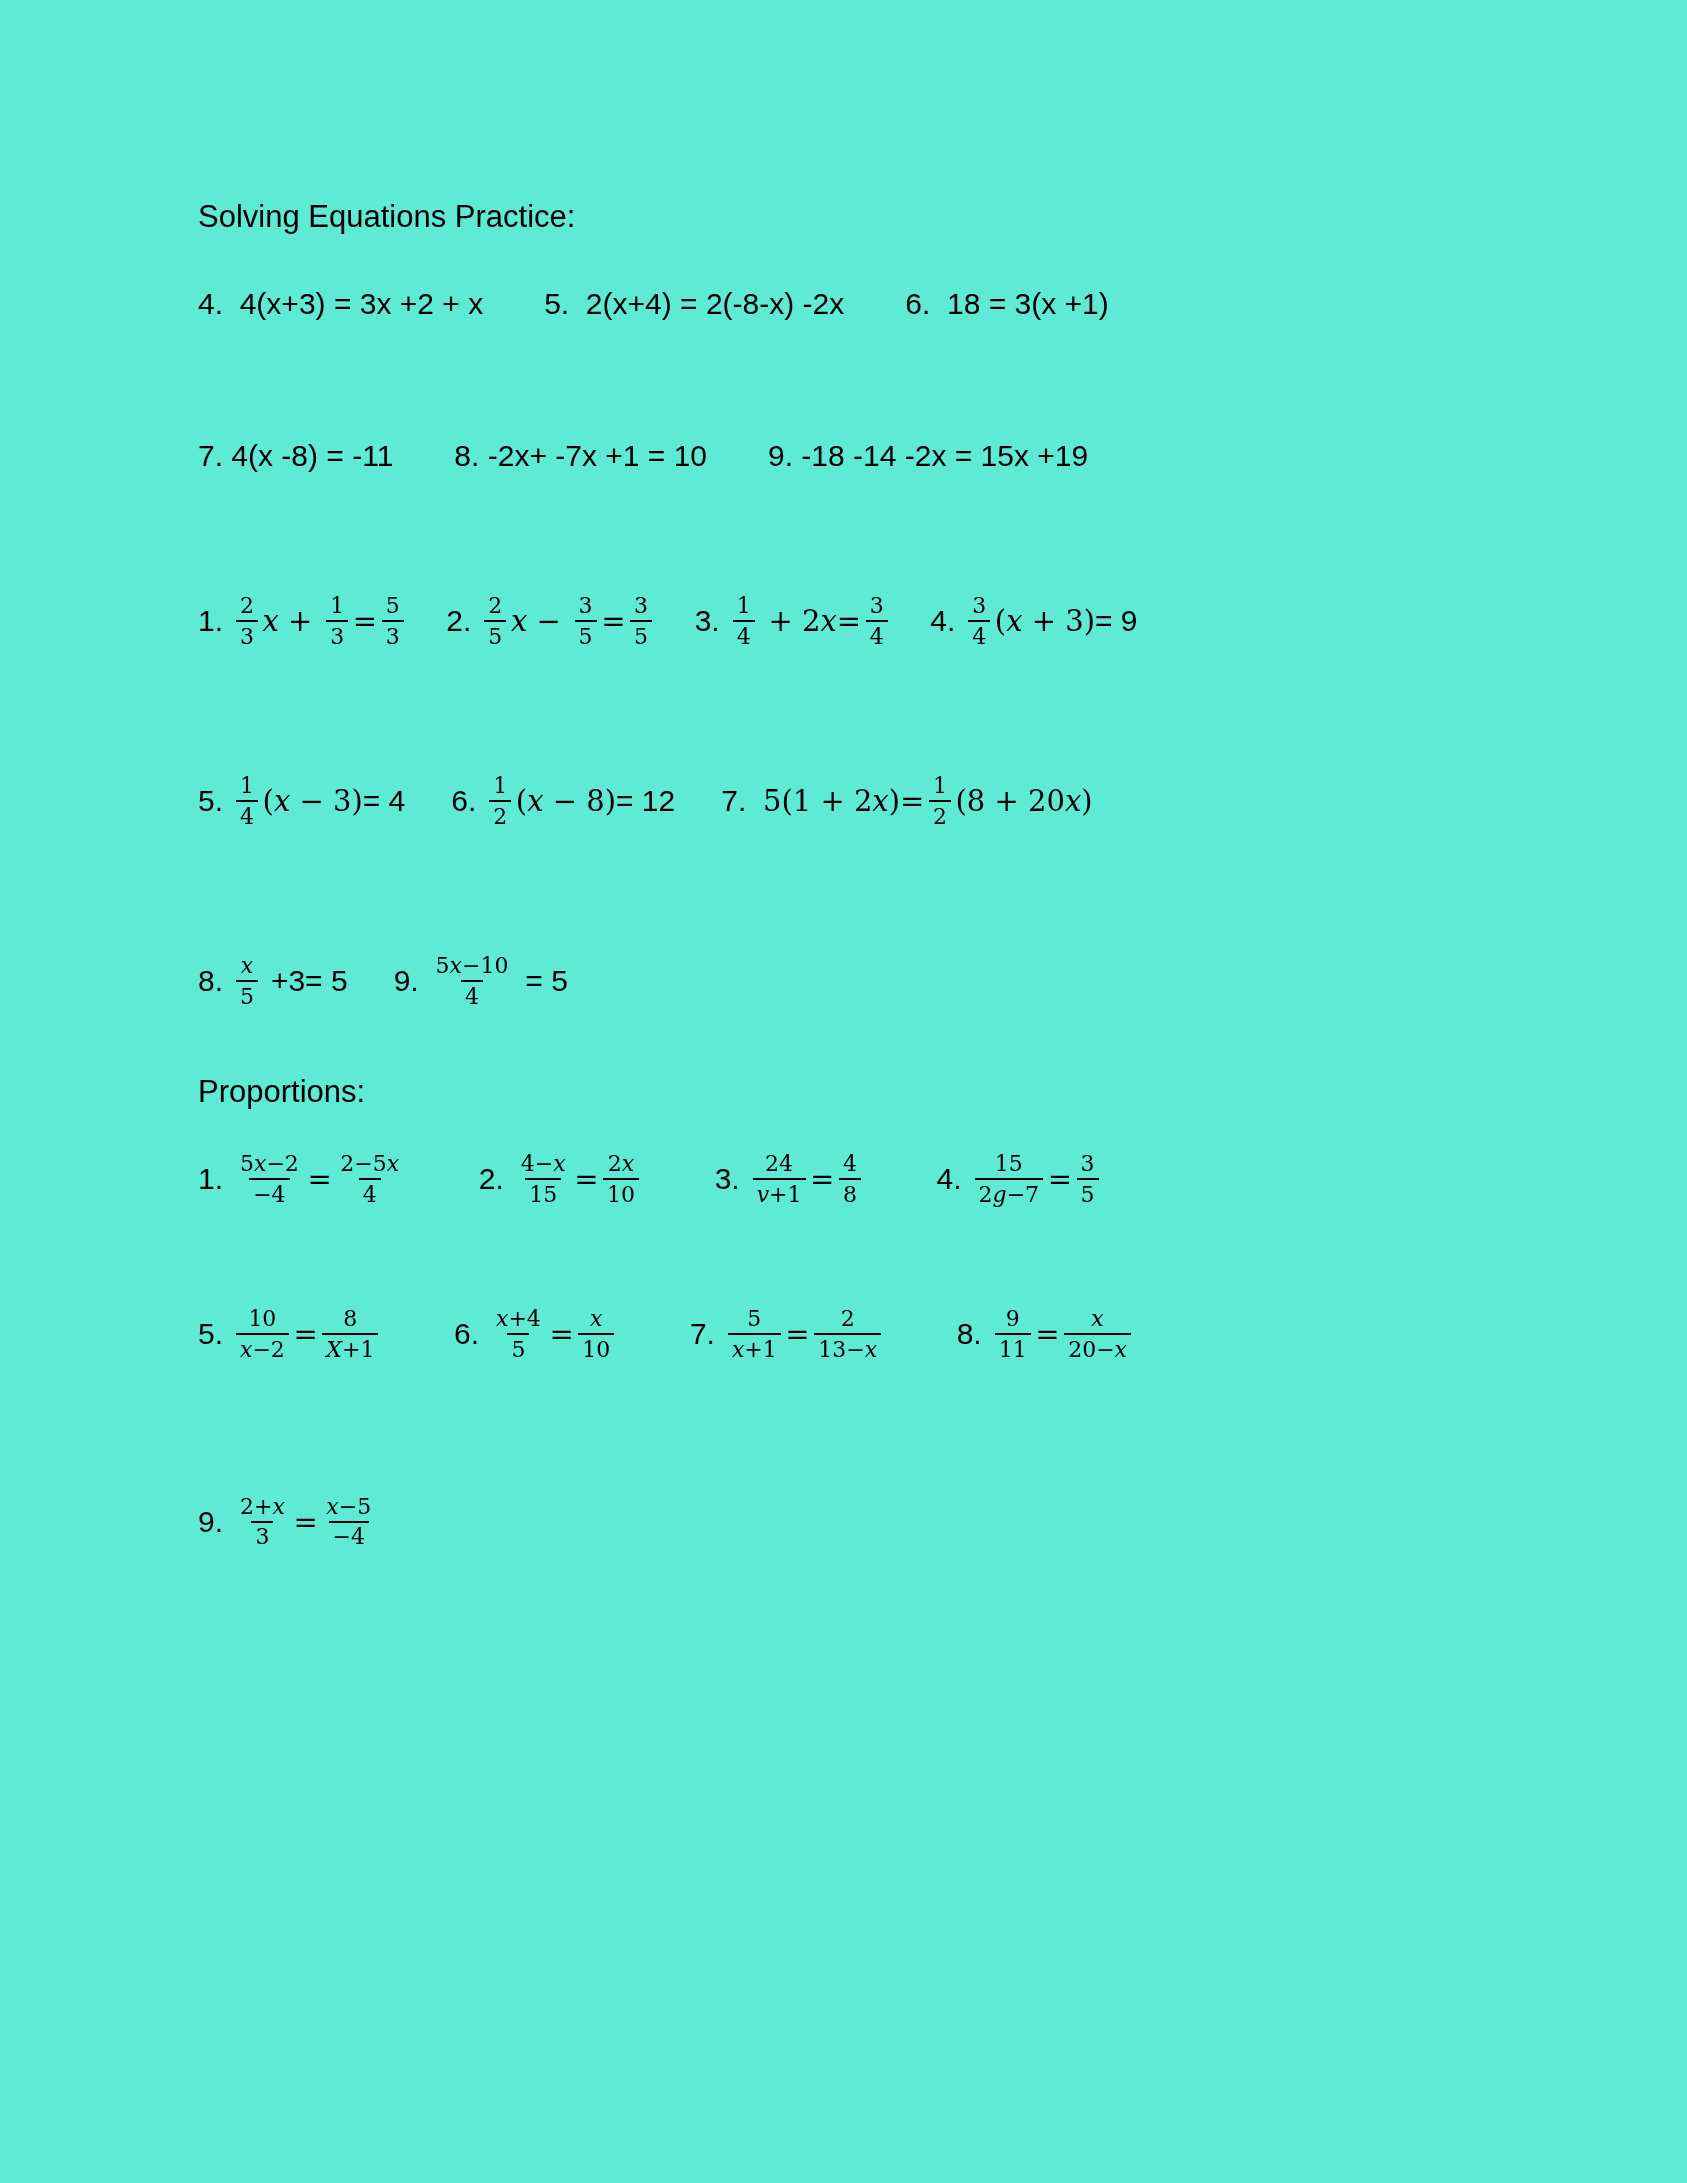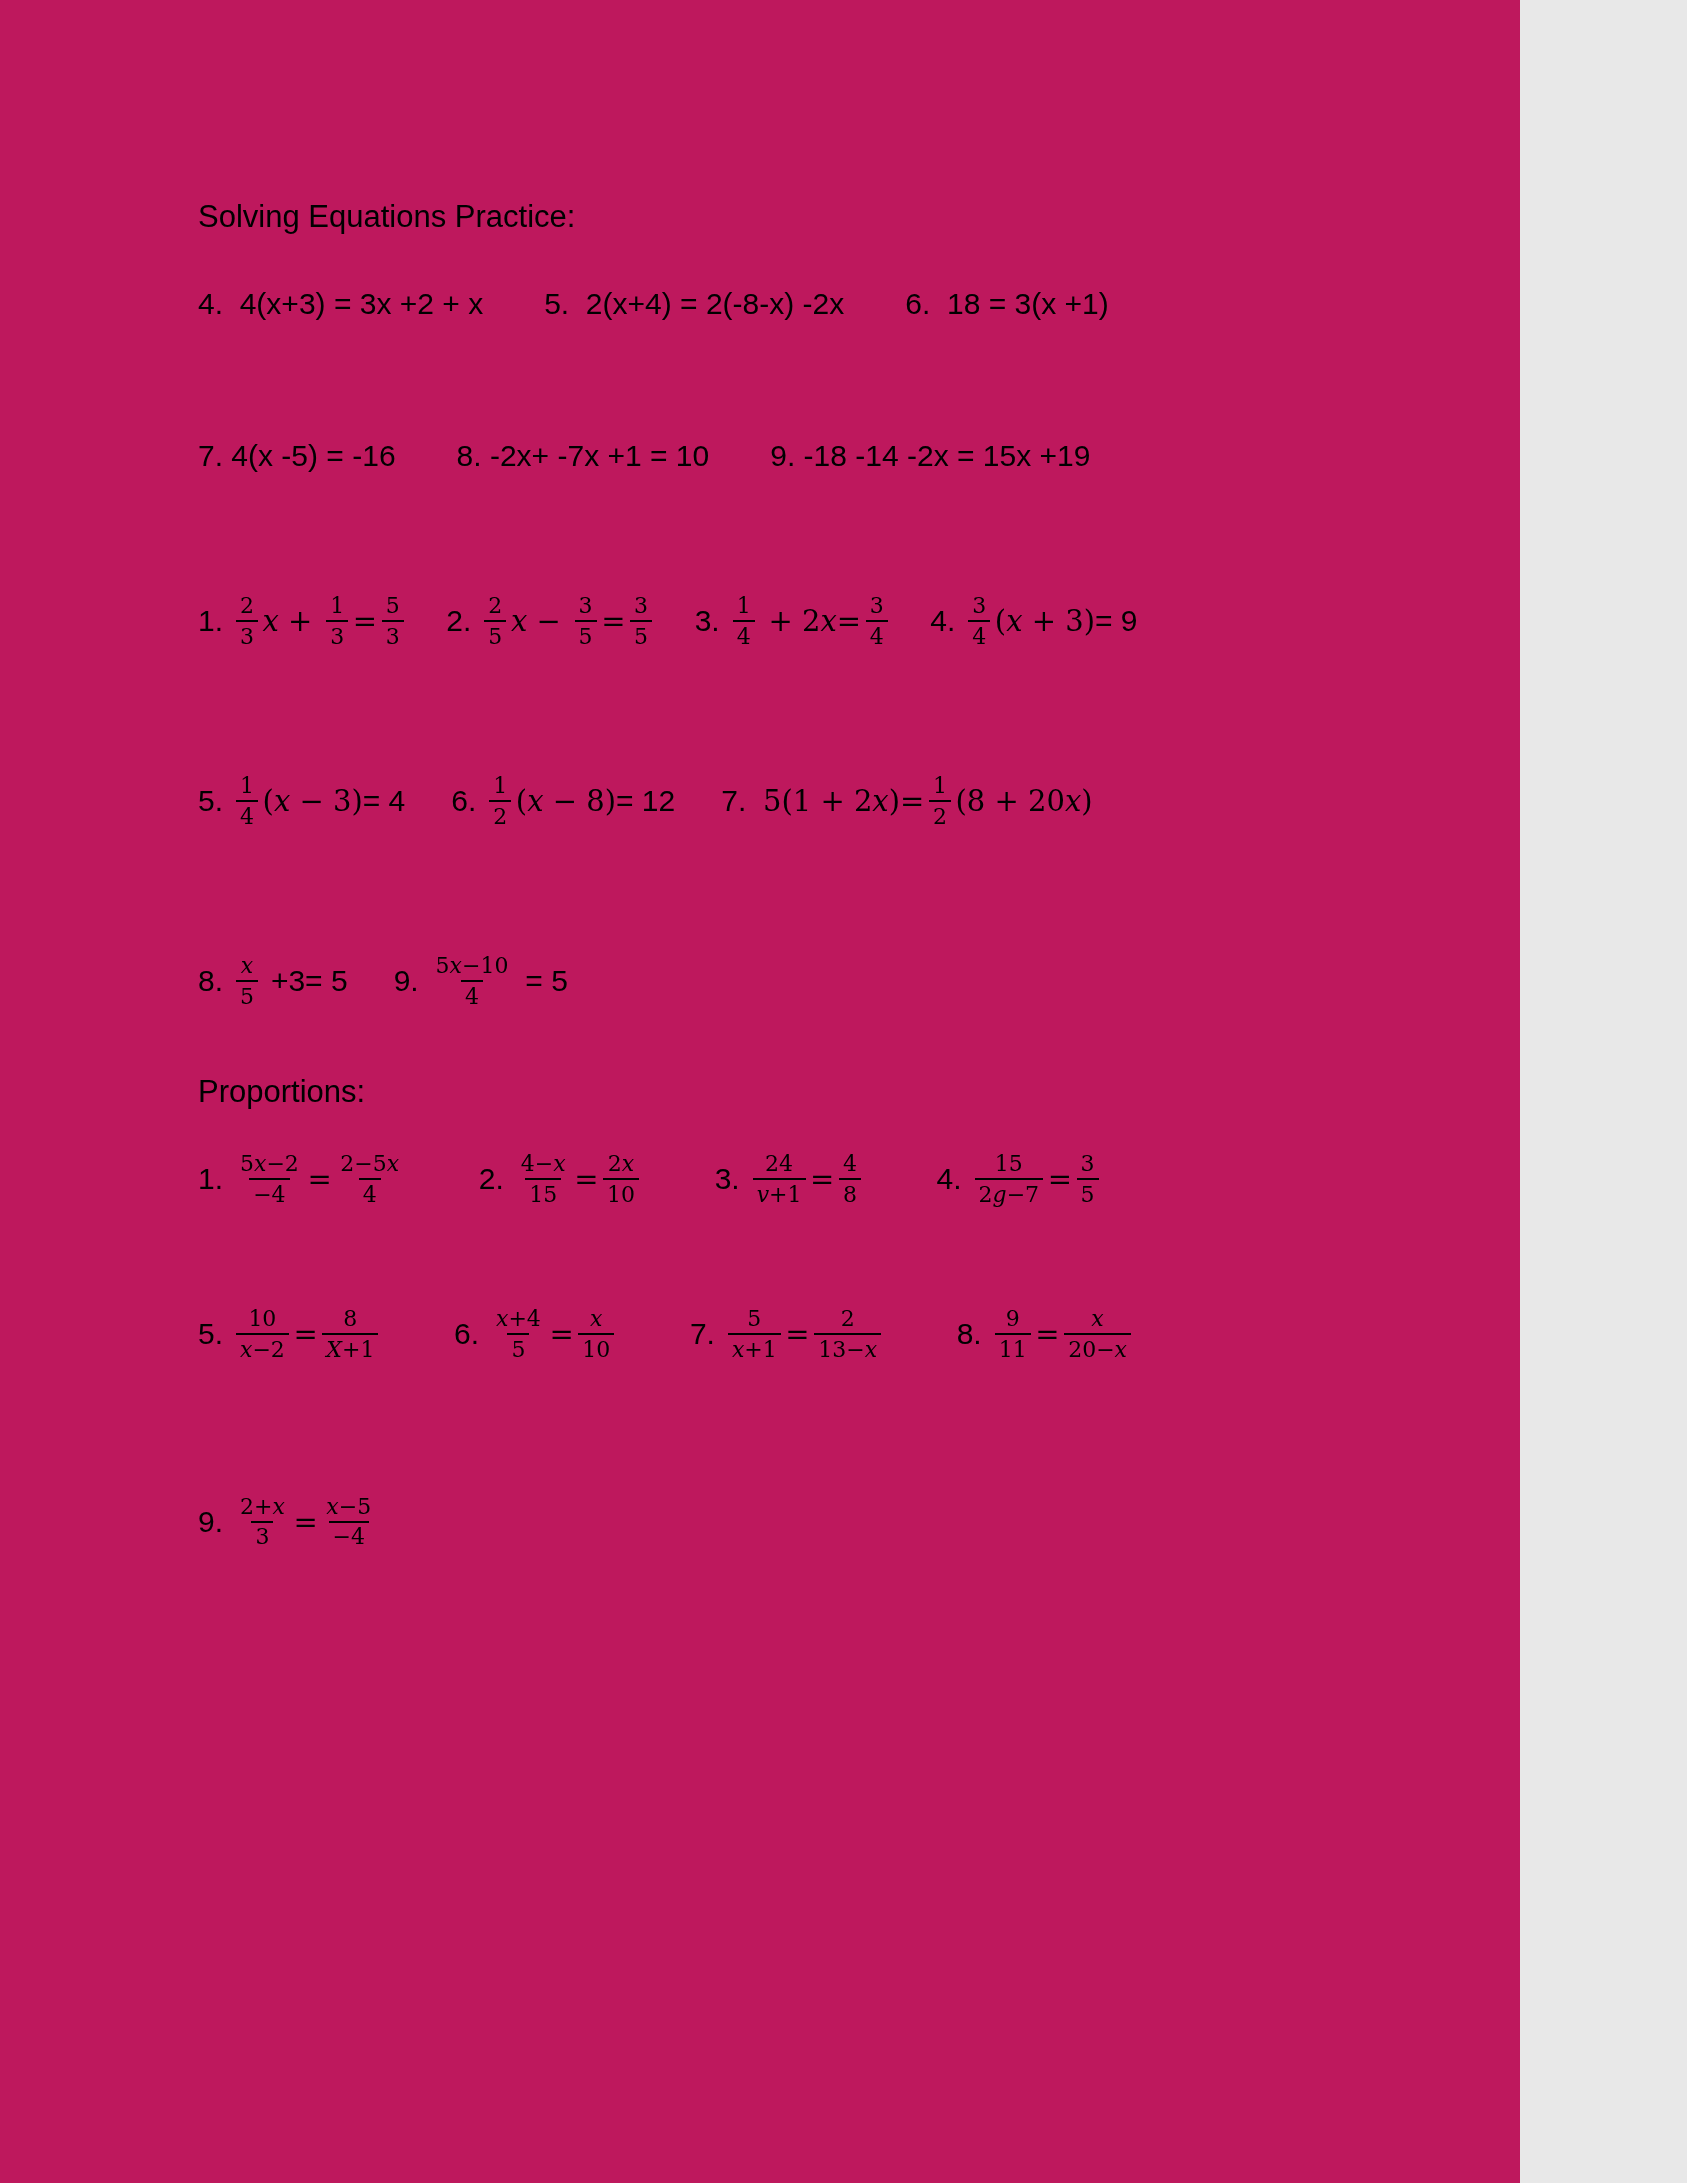--- a/index.html
+++ b/index.html
@@ -1,17 +1,17 @@
 <!DOCTYPE html>
 <html style="font-size:10.6px"><head>
 <meta charset="utf-8">
 <style>
   html,body{margin:0;padding:0;background:#e8e8e8;}
   .page{
-    width:1520px;height:2183px;background:#be185d;box-sizing:border-box;
+    width:1687px;height:2183px;background:#5eead4;box-sizing:border-box;
     padding:198px 152px 12px 198px;color:#000;
     font-family:"Liberation Sans",sans-serif;overflow:hidden;
   }
   .ws-title{font-size:31px;font-weight:400;margin:0;line-height:1.2;}
   .ws-section{margin:0;}
   .eq-row{display:flex;flex-wrap:nowrap;align-items:center;}
   .eq-item{display:inline-flex;align-items:center;white-space:pre;}
   .tok{white-space:pre;}
   .tok.sans{font-family:"Liberation Sans",sans-serif;font-size:30px;}
   .tok.math{font-family:"DejaVu Serif",serif;font-size:29px;}
@@ -44,21 +44,21 @@
 <main class="page">
   <div id="content">
       <section class="ws-section sec-practice">
         <h2 class="ws-title">Solving Equations Practice:</h2>
         <div class="eq-row">
           <span class="eq-item"><span class="tok sans">4.  4(x+3) = 3x +2 + x</span></span>
           <span class="eq-item"><span class="tok sans">5.  2(x+4) = 2(-8-x) -2x</span></span>
           <span class="eq-item"><span class="tok sans">6.  18 = 3(x +1)</span></span>
         </div>
         <div class="eq-row">
-          <span class="eq-item"><span class="tok sans">7. 4(x -5) = -16</span></span>
+          <span class="eq-item"><span class="tok sans">7. 4(x -8) = -11</span></span>
           <span class="eq-item"><span class="tok sans">8. -2x+ -7x +1 = 10</span></span>
           <span class="eq-item"><span class="tok sans">9. -18 -14 -2x = 15x +19</span></span>
         </div>
       </section>
       <section class="ws-section sec-fractions">
         <div class="eq-row">
           <span class="eq-item"><span class="tok sans">1. </span><span class="frac"><span class="fn">2</span><span class="fd">3</span></span><span class="tok math"><i>x</i> + </span><span class="frac"><span class="fn">1</span><span class="fd">3</span></span><span class="tok math">=</span><span class="frac"><span class="fn">5</span><span class="fd">3</span></span></span>
           <span class="eq-item"><span class="tok sans">2. </span><span class="frac"><span class="fn">2</span><span class="fd">5</span></span><span class="tok math"><i>x</i> − </span><span class="frac"><span class="fn">3</span><span class="fd">5</span></span><span class="tok math">=</span><span class="frac"><span class="fn">3</span><span class="fd">5</span></span></span>
           <span class="eq-item"><span class="tok sans">3. </span><span class="frac"><span class="fn">1</span><span class="fd">4</span></span><span class="tok math"> + 2<i>x</i>=</span><span class="frac"><span class="fn">3</span><span class="fd">4</span></span></span>
           <span class="eq-item"><span class="tok sans">4. </span><span class="frac"><span class="fn">3</span><span class="fd">4</span></span><span class="tok math">(<i>x</i> + 3)</span><span class="tok sans">= 9</span></span>

